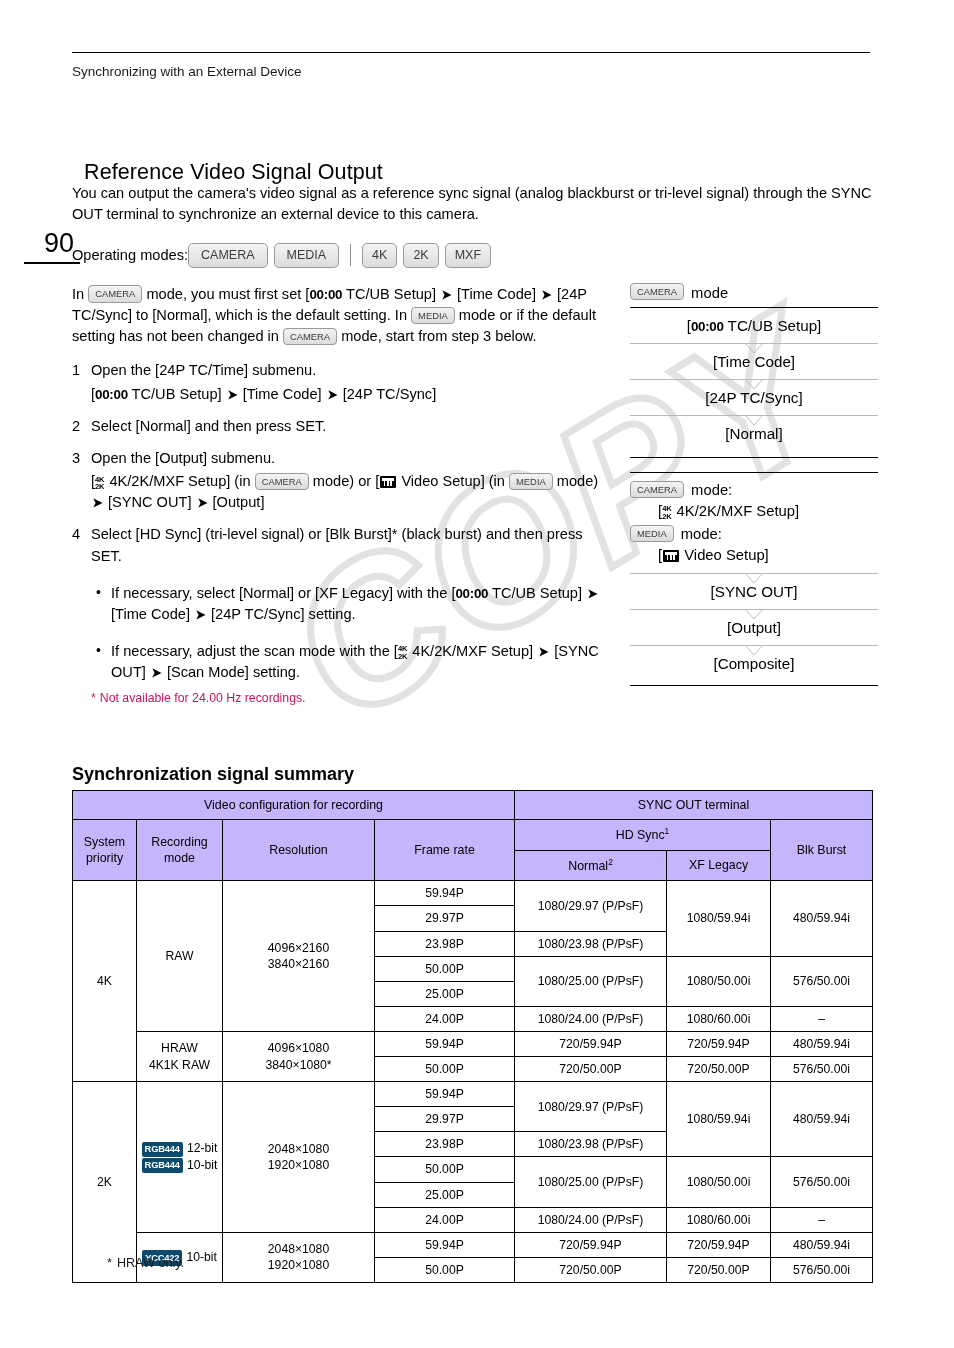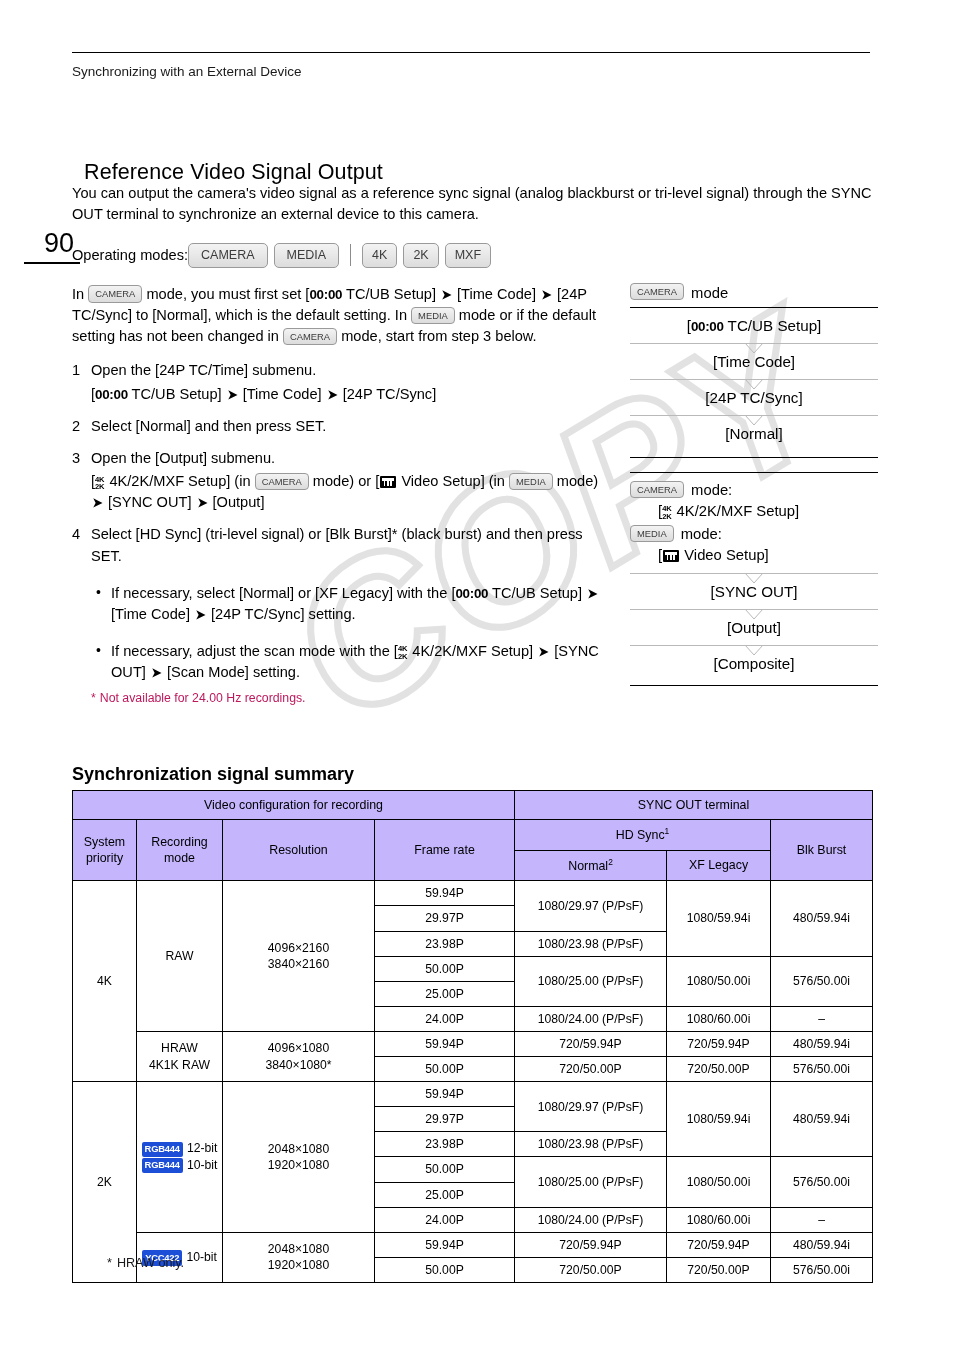--- a/index.html
+++ b/index.html
@@ -278,21 +278,21 @@
   }
   #sync-table tbody td { font-size: 12.2px; }
   #sync-table sup { font-size: 8.4px; vertical-align: super; }
 
   .sec-top td { border-top: 1.8px solid #000 !important; }
   #sync-table tbody tr:last-child td { border-bottom: 1.8px solid #000; }
 
   
   .badge-black {
     display: inline-block;
-    background: #1d4ed8;
+    background: #0c4a6e;
     color: #fff;
     font-size: 9.4px;
     font-weight: bold;
     letter-spacing: -0.2px;
     padding: 1.5px 3px 1.5px 3px;
     border-radius: 2px;
     vertical-align: middle;
     margin-right: 4px;
   }
   .fmt-line { white-space: nowrap; }

